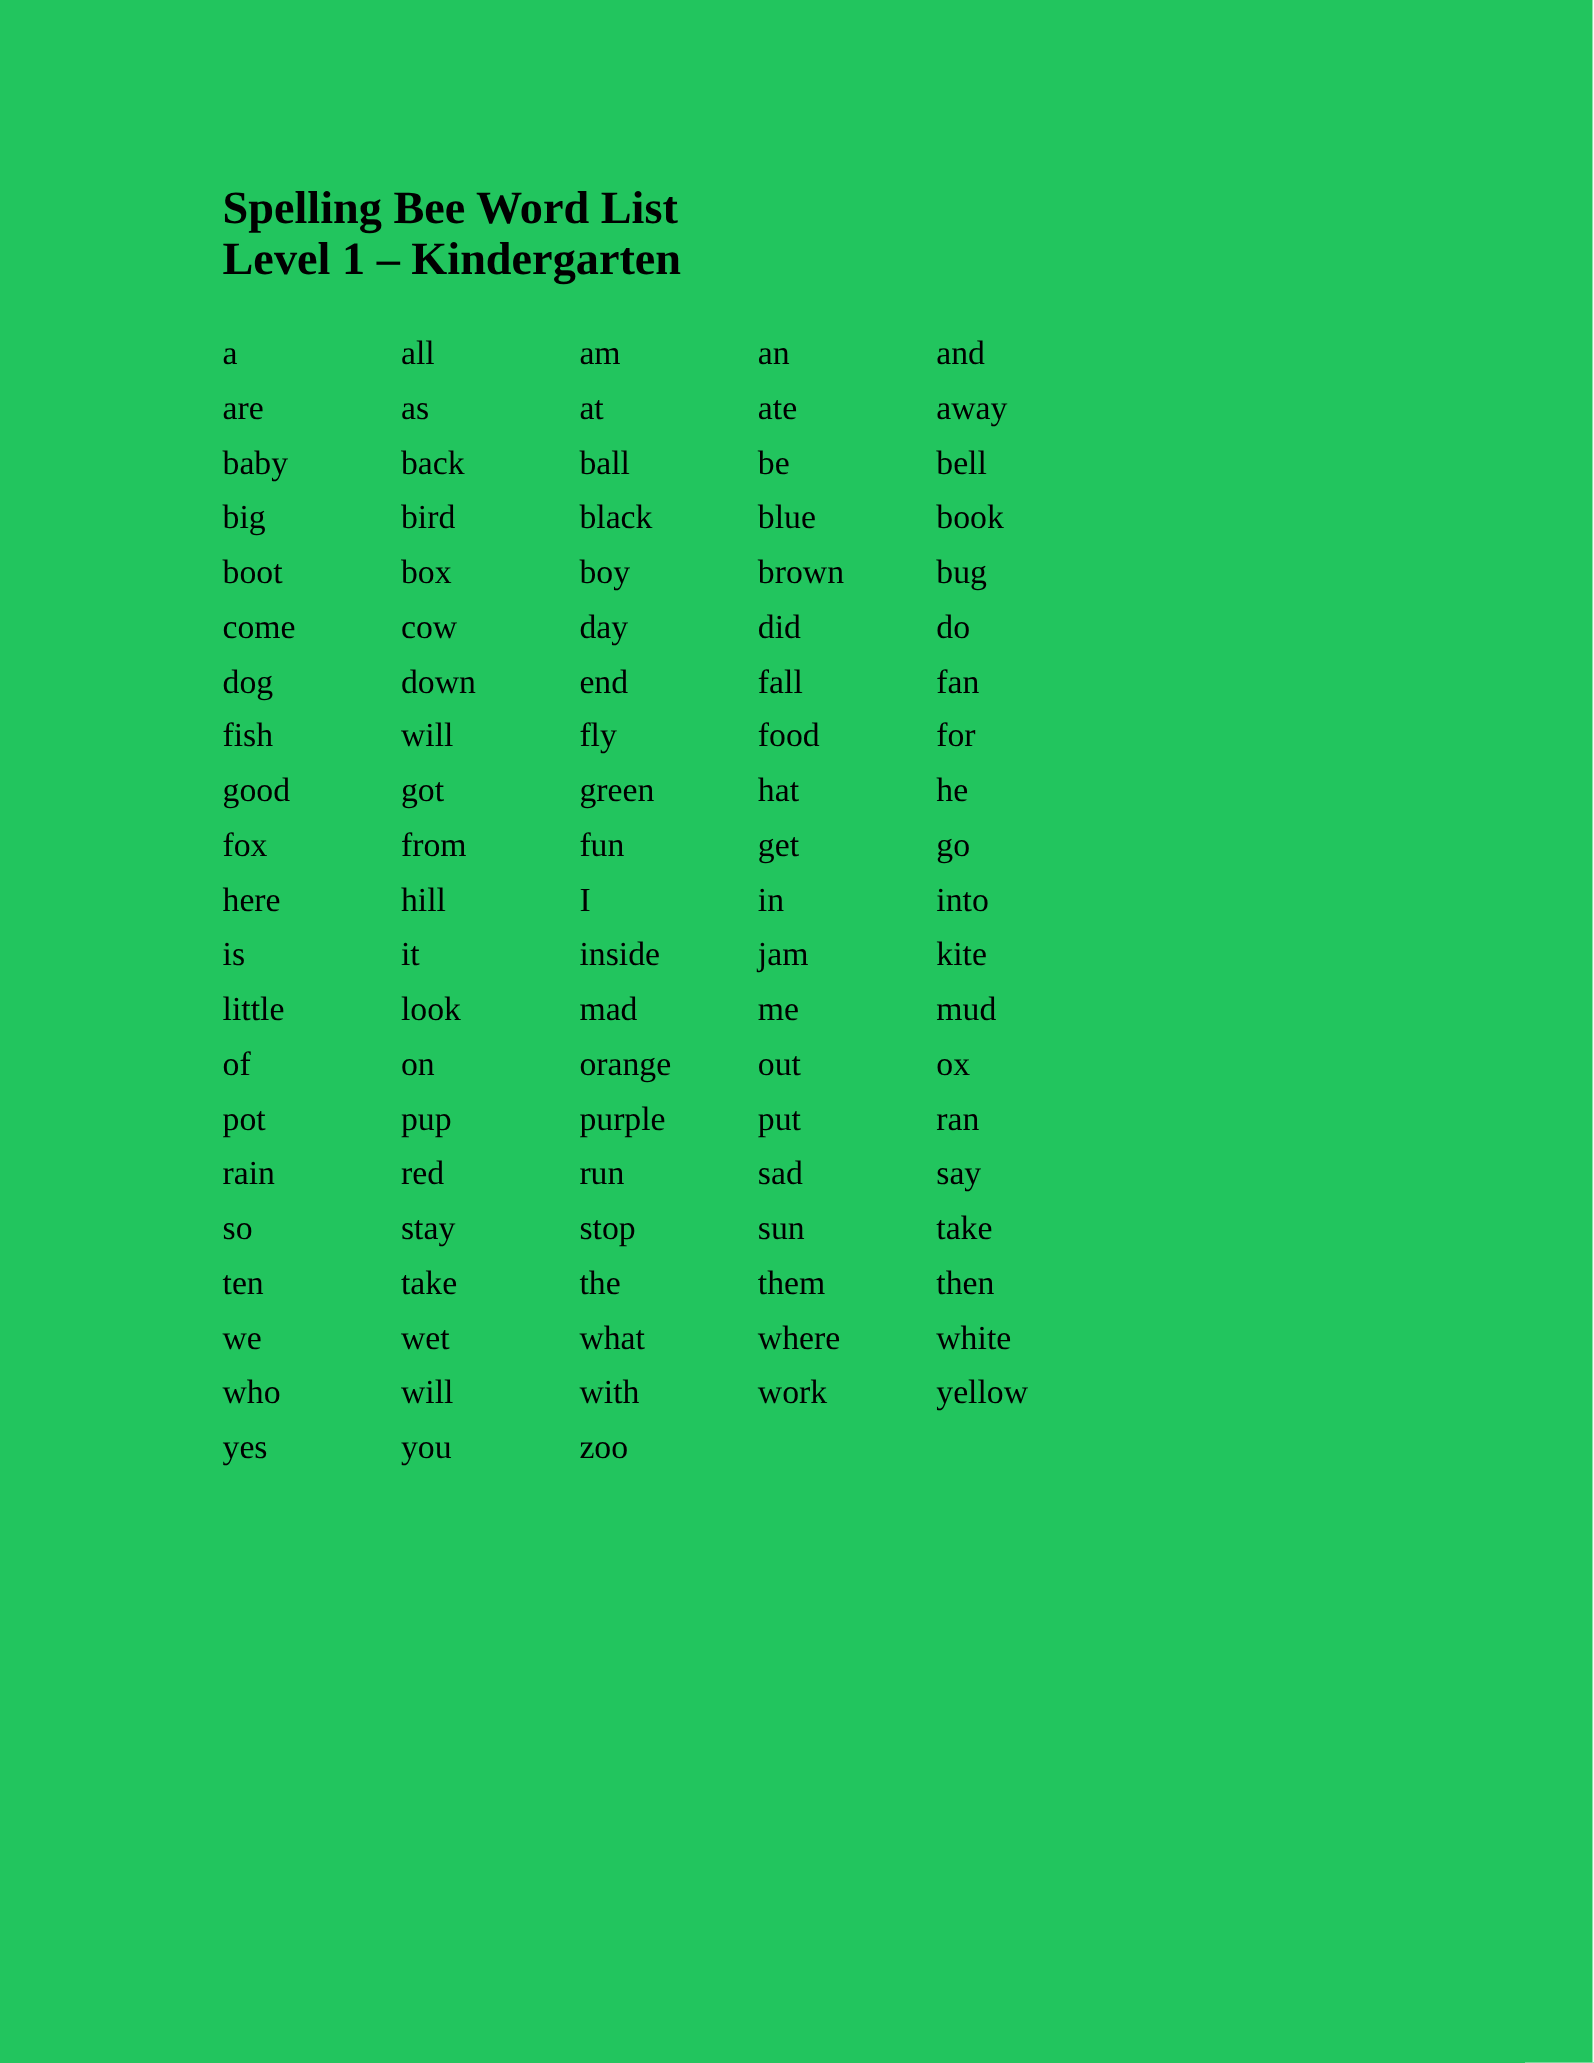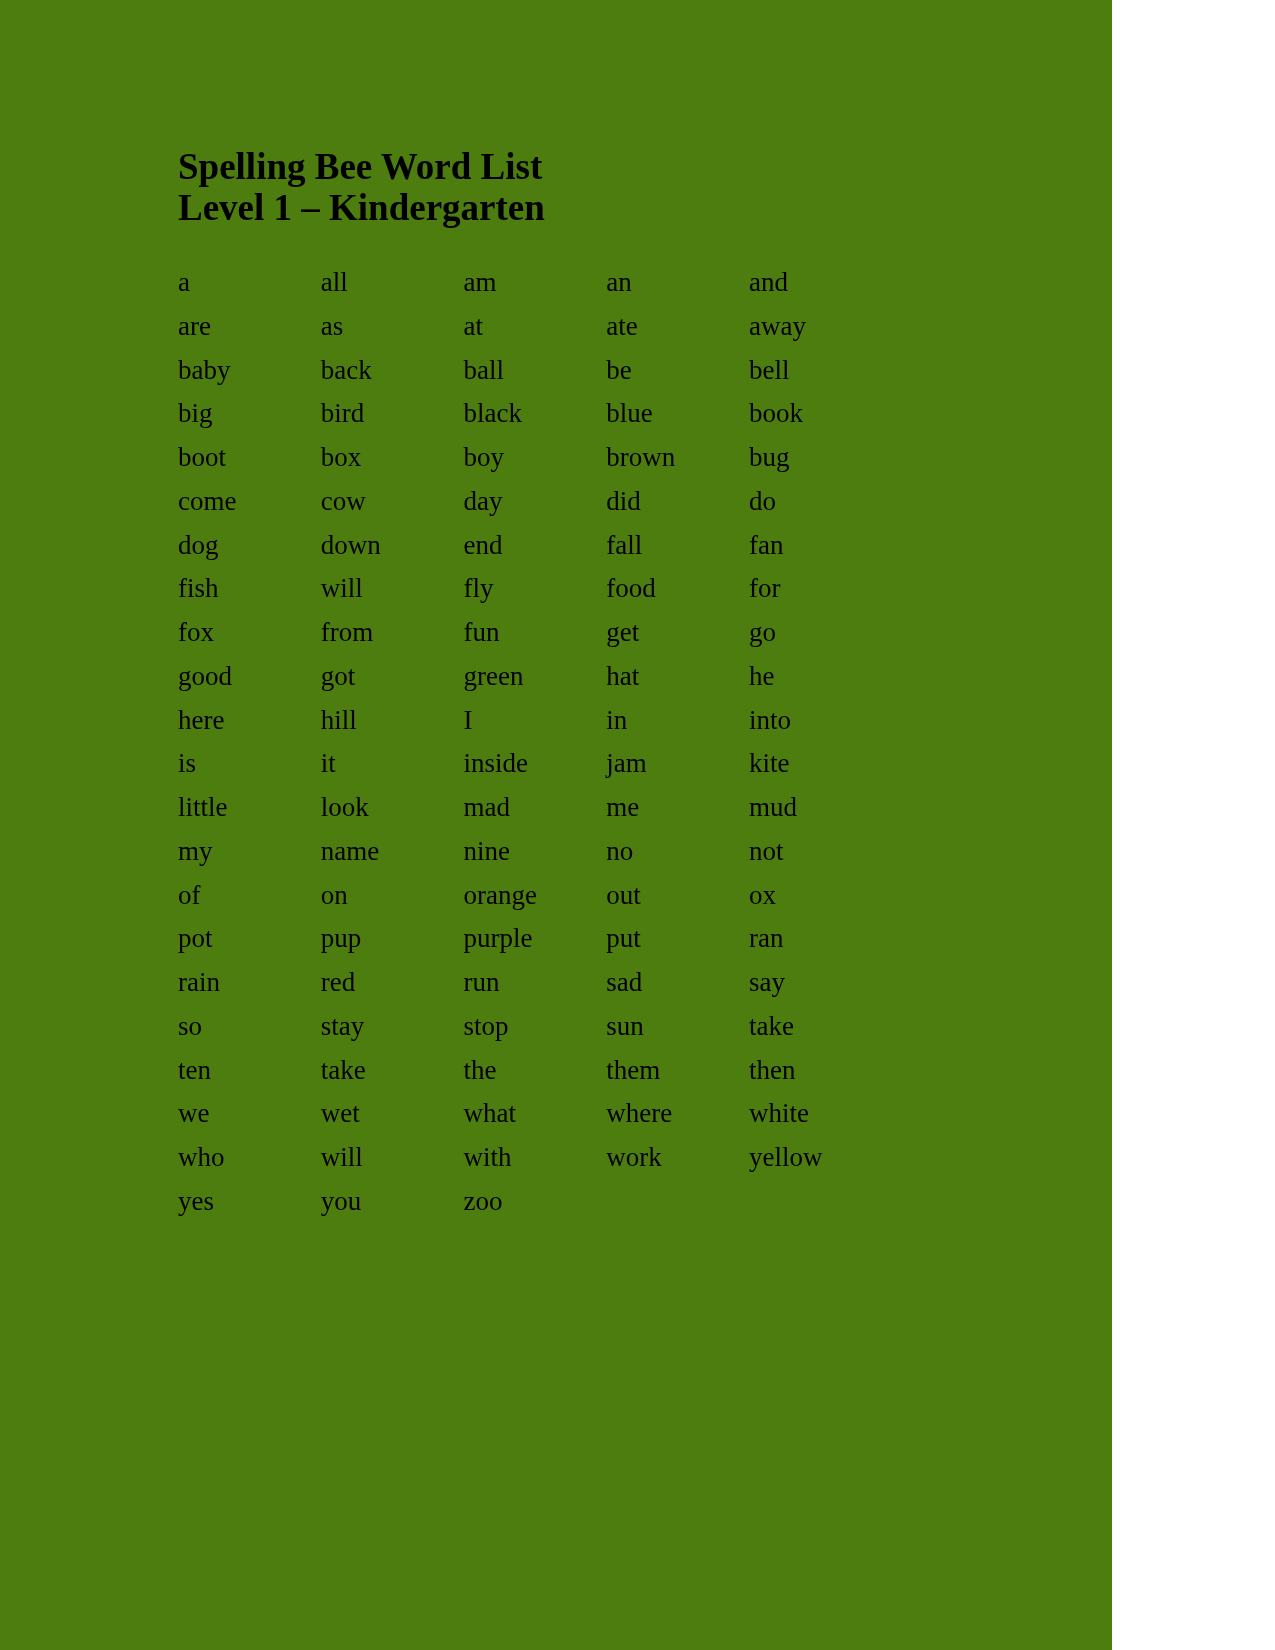--- a/index.html
+++ b/index.html
@@ -1,17 +1,17 @@
 <!DOCTYPE html>
 <html><head>
   <meta charset="utf-8">
   <style>
     html, body { margin: 0; padding: 0; background: #ffffff; }
     body { width: 1275px; height: 1650px; position: relative; overflow: hidden; }
-    .page { position: absolute; left: 0; top: 0; width: 1112px; height: 1650px; background: #4d7c0f; }
+    .page { position: absolute; left: 0; top: 0; width: 1274px; height: 1650px; background: #22c55e; }
     .title-block { position: absolute; left: 178px; top: 146px; }
     .title-line {
       font-family: "Liberation Serif", "DejaVu Serif", serif;
       font-weight: bold;
       font-size: 37px;
       line-height: 41px;
       color: #000;
       white-space: nowrap;
     }
     .word-grid { position: absolute; left: 178px; top: 264px; }
@@ -84,32 +84,32 @@
         <div class="word">fan</div>
       </div>
       <div class="word-row">
         <div class="word">fish</div>
         <div class="word">will</div>
         <div class="word">fly</div>
         <div class="word">food</div>
         <div class="word">for</div>
       </div>
       <div class="word-row">
+        <div class="word">good</div>
+        <div class="word">got</div>
+        <div class="word">green</div>
+        <div class="word">hat</div>
+        <div class="word">he</div>
+      </div>
+      <div class="word-row">
         <div class="word">fox</div>
         <div class="word">from</div>
         <div class="word">fun</div>
         <div class="word">get</div>
         <div class="word">go</div>
-      </div>
-      <div class="word-row">
-        <div class="word">good</div>
-        <div class="word">got</div>
-        <div class="word">green</div>
-        <div class="word">hat</div>
-        <div class="word">he</div>
       </div>
       <div class="word-row">
         <div class="word">here</div>
         <div class="word">hill</div>
         <div class="word">I</div>
         <div class="word">in</div>
         <div class="word">into</div>
       </div>
       <div class="word-row">
         <div class="word">is</div>
@@ -117,27 +117,20 @@
         <div class="word">inside</div>
         <div class="word">jam</div>
         <div class="word">kite</div>
       </div>
       <div class="word-row">
         <div class="word">little</div>
         <div class="word">look</div>
         <div class="word">mad</div>
         <div class="word">me</div>
         <div class="word">mud</div>
-      </div>
-      <div class="word-row">
-        <div class="word">my</div>
-        <div class="word">name</div>
-        <div class="word">nine</div>
-        <div class="word">no</div>
-        <div class="word">not</div>
       </div>
       <div class="word-row">
         <div class="word">of</div>
         <div class="word">on</div>
         <div class="word">orange</div>
         <div class="word">out</div>
         <div class="word">ox</div>
       </div>
       <div class="word-row">
         <div class="word">pot</div>

